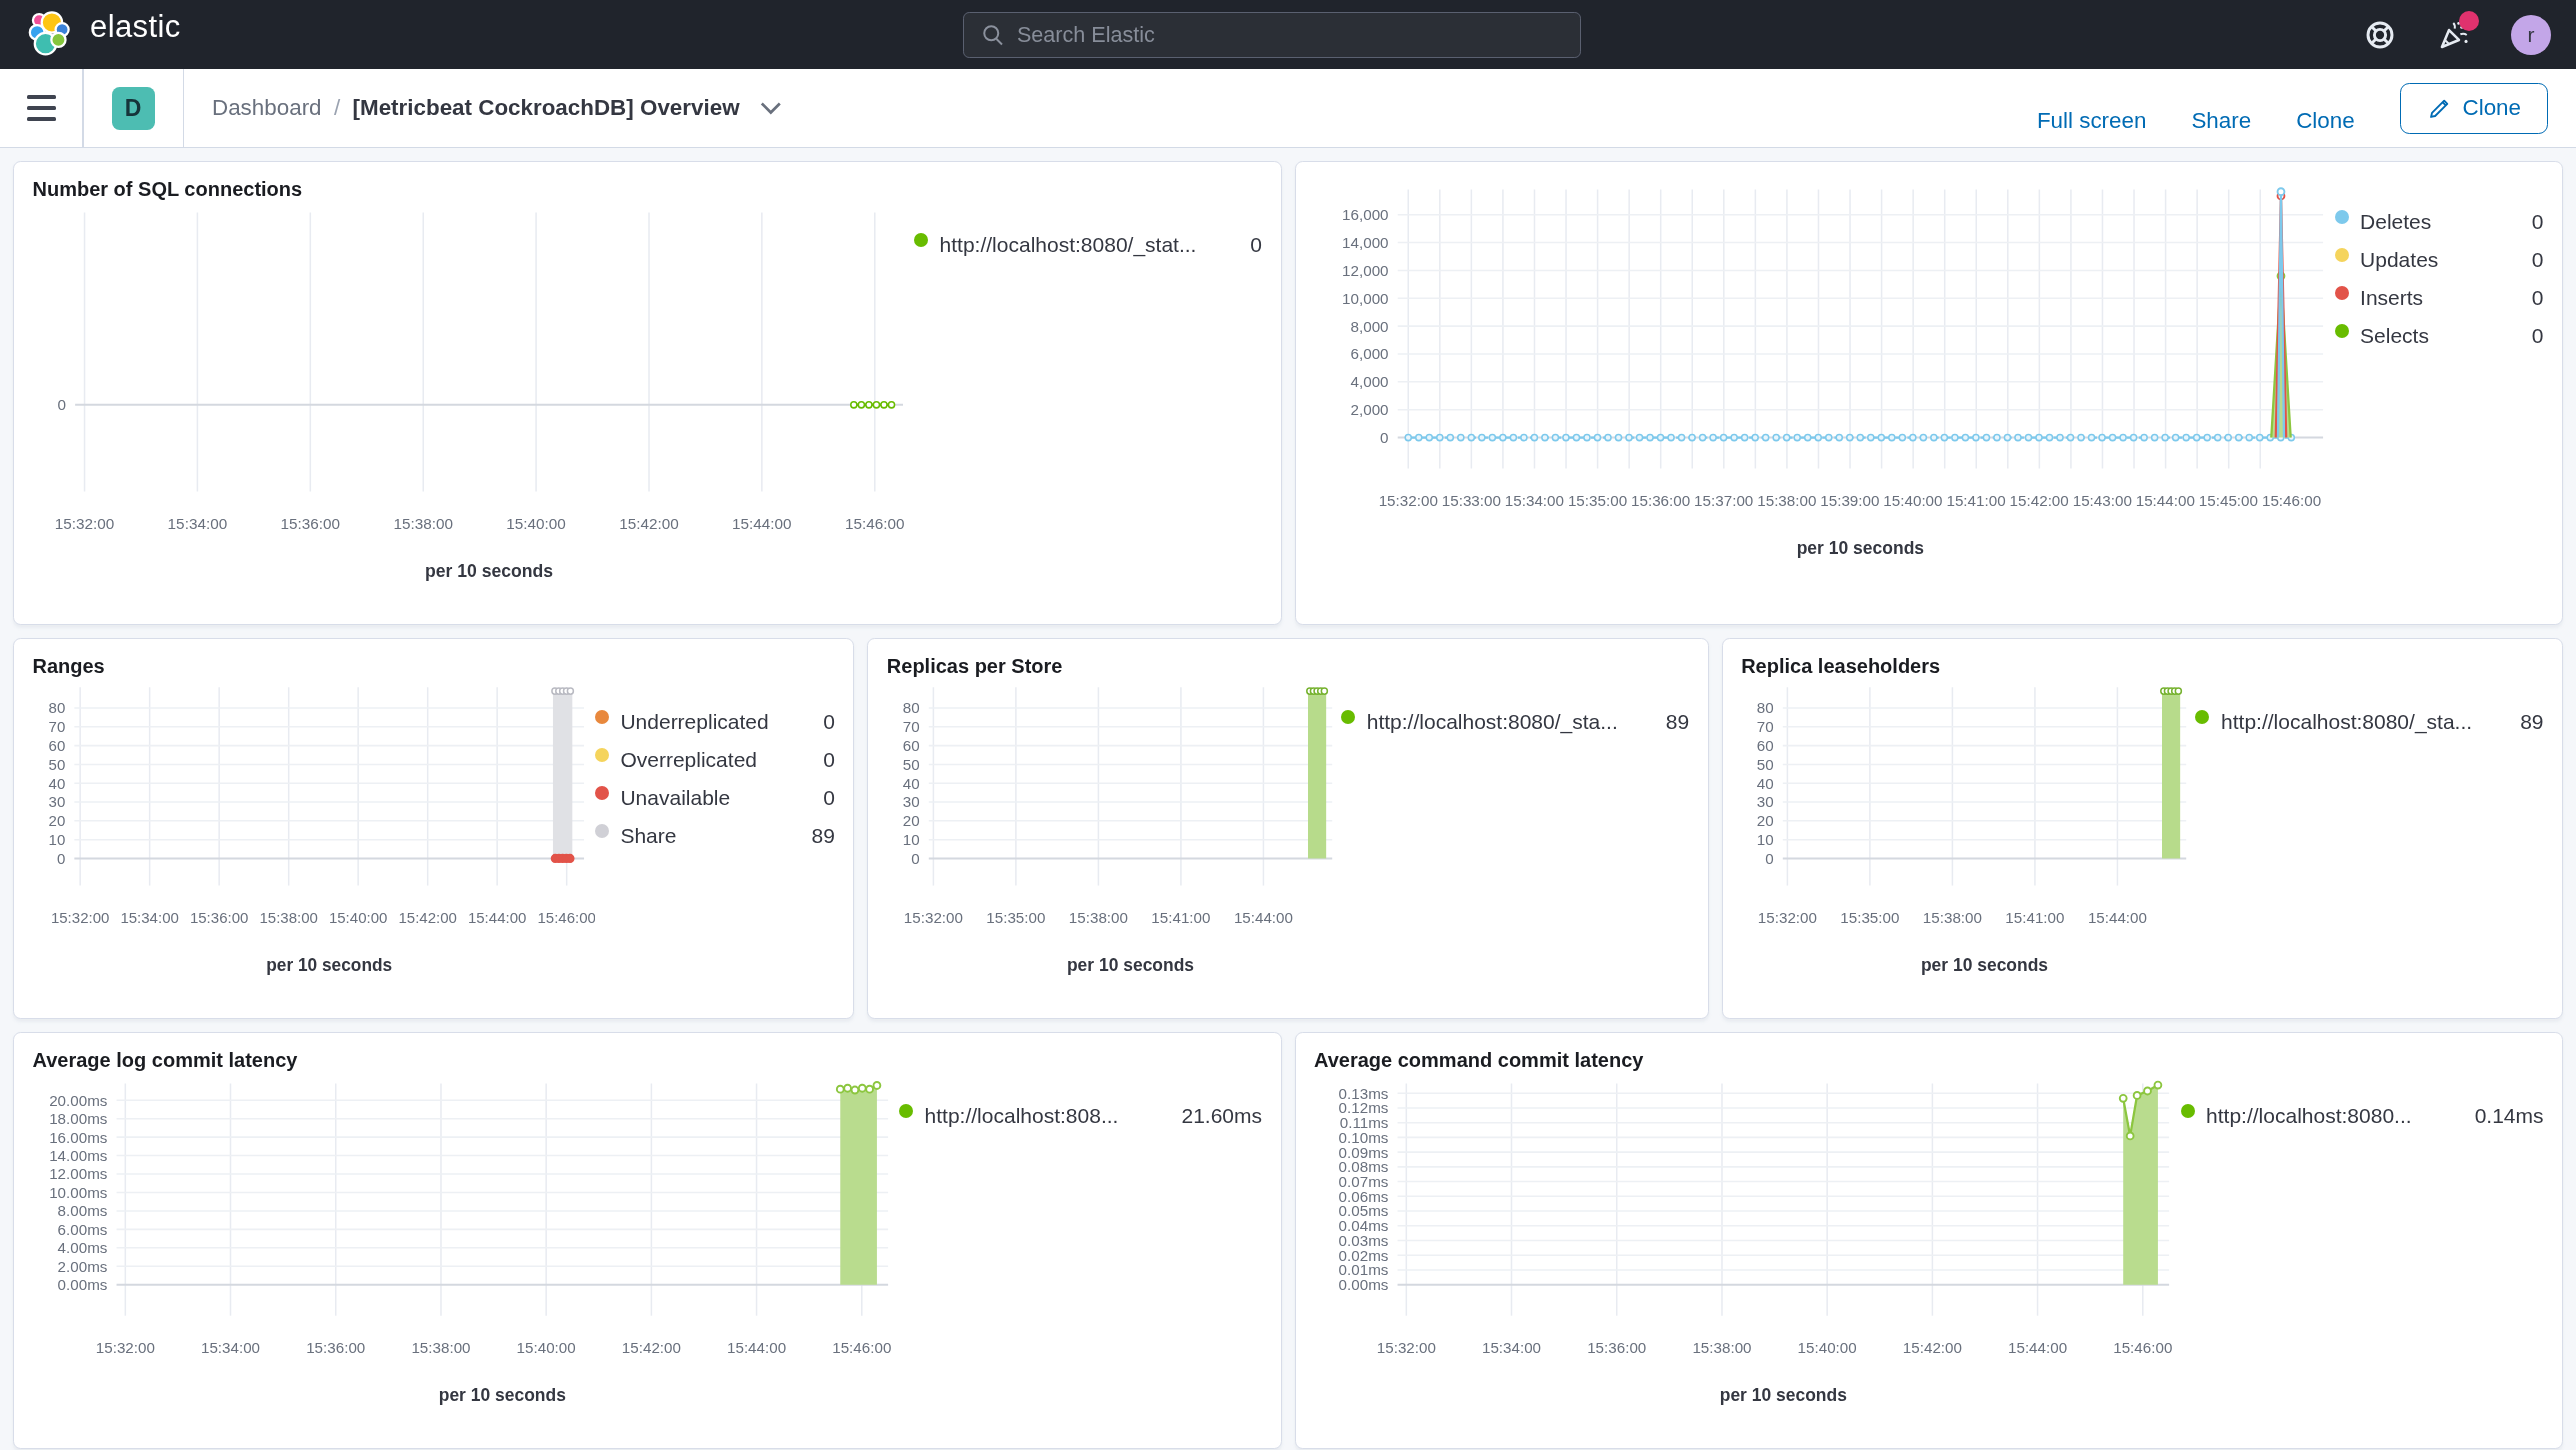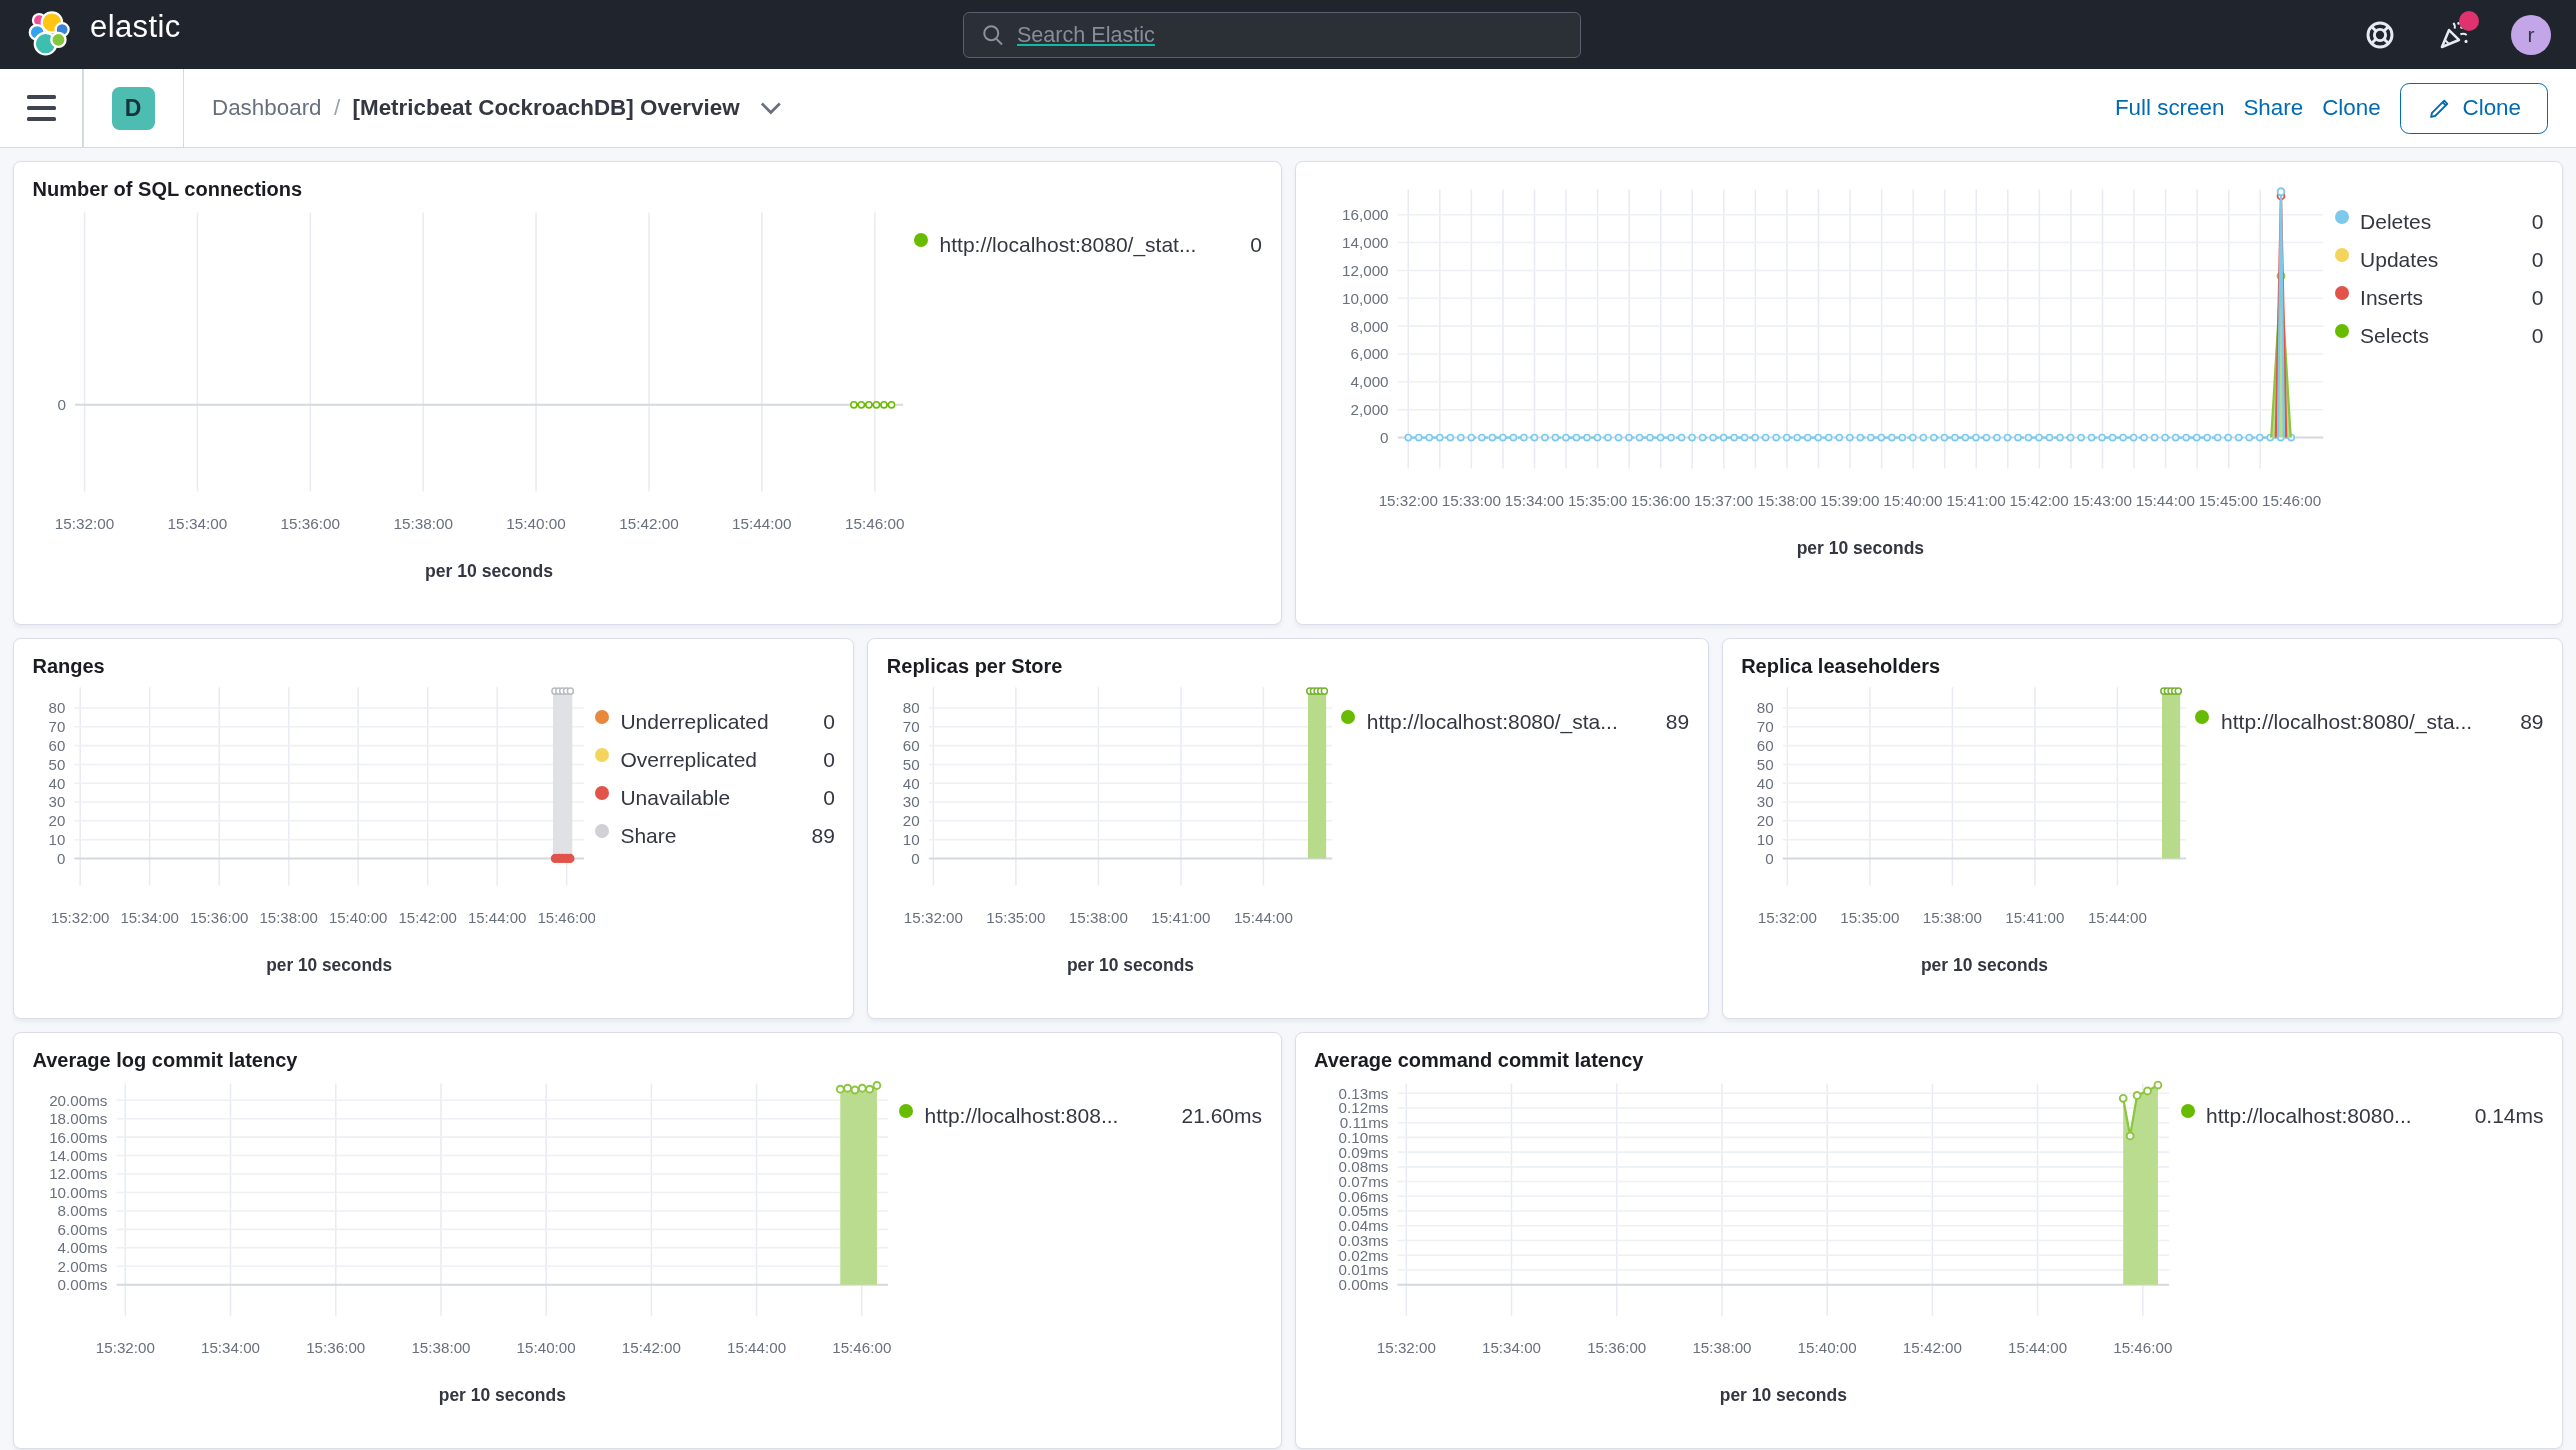--- a/index.html
+++ b/index.html
@@ -8,21 +8,21 @@
 
   
   .header { position:relative; height:69px; background:#20242c;
     display:flex; align-items:center; padding:0 25px; }
   .logo-wrap { display:flex; align-items:flex-start; gap:14px; }
   .logo-text { color:#ffffff; font-size:31px; letter-spacing:0.4px; }
   .header-search { position:absolute; left:963px; top:11.6px; width:618px; height:46px;
     display:flex; align-items:center; gap:12.4px; padding:0 15.5px;
     background:rgba(255,255,255,.05); border:1.5px solid #5a6070; border-radius:6.2px; }
   .header-search input { flex:1; background:transparent; border:none; outline:none;
-    color:#14b8a6; font-size:21.6px; font-family:inherit;text-decoration:underline; }
+    color:#14b8a6; font-size:21.6px; font-family:inherit; }
   .header-search input::placeholder { color:#878d99; }
   .header-icons { margin-left:auto; display:flex; align-items:center; gap:40px; }
   .hicon { position:relative; width:34px; height:34px; display:flex; align-items:center;
     justify-content:center; cursor:pointer; }
   .notif-dot { position:absolute; top:-6.2px; right:-7.7px; width:20px; height:20px;
     border-radius:50%; background:#e0326e; }
   .avatar { width:40px; height:40px; border-radius:50%; background:#c3a6e8;
     display:flex; align-items:center; justify-content:center;
     color:#343741; font-size:21px; }
 
@@ -34,21 +34,21 @@
   .burger span { width:29px; height:3.9px; background:#3f4450; border-radius:1.5px; }
   .vdiv { width:1.5px; height:100%; background:#d3dae6; }
   .space-badge { margin:0 28px; width:43px; height:43px; border-radius:7.7px;
     background:#4dbdb2; display:flex; align-items:center; justify-content:center;
     font-size:23px; font-weight:700; color:#16343a; cursor:pointer; }
   .crumbs { display:flex; align-items:center; gap:12.4px; margin-left:28px; font-size:22.4px;justify-content:center; }
   .crumb-root { color:#69707d; cursor:pointer; }
   .crumb-sep { color:#9aa2b0; }
   .crumb-title { color:#343741; font-weight:600; }
   .chevron { margin-left:7.7px; display:flex; align-items:center; cursor:pointer; }
-  .bar-actions { margin-left:auto; display:flex; align-items:center; gap:19px;
+  .bar-actions { margin-left:auto; display:flex; align-items:flex-end; gap:45px;
     padding-right:28px; }
   .bar-link { color:#006bb4; font-size:22.4px; cursor:pointer; white-space:nowrap; }
   .edit-btn { display:flex; align-items:center; gap:10.8px; height:51px; padding:0 26px;
     border:1.5px solid #006bb4; border-radius:9.3px; color:#006bb4; font-size:22.4px;
     background:#fff; cursor:pointer; font-family:inherit; }
 
   
   .content { padding:13px; display:flex; flex-direction:column; gap:13px; }
   .row { display:flex; gap:13px;border-radius:17px; }
   .panel { flex:1; background:#ffffff; border:1.5px solid #d8dde9; border-radius:7.7px;

